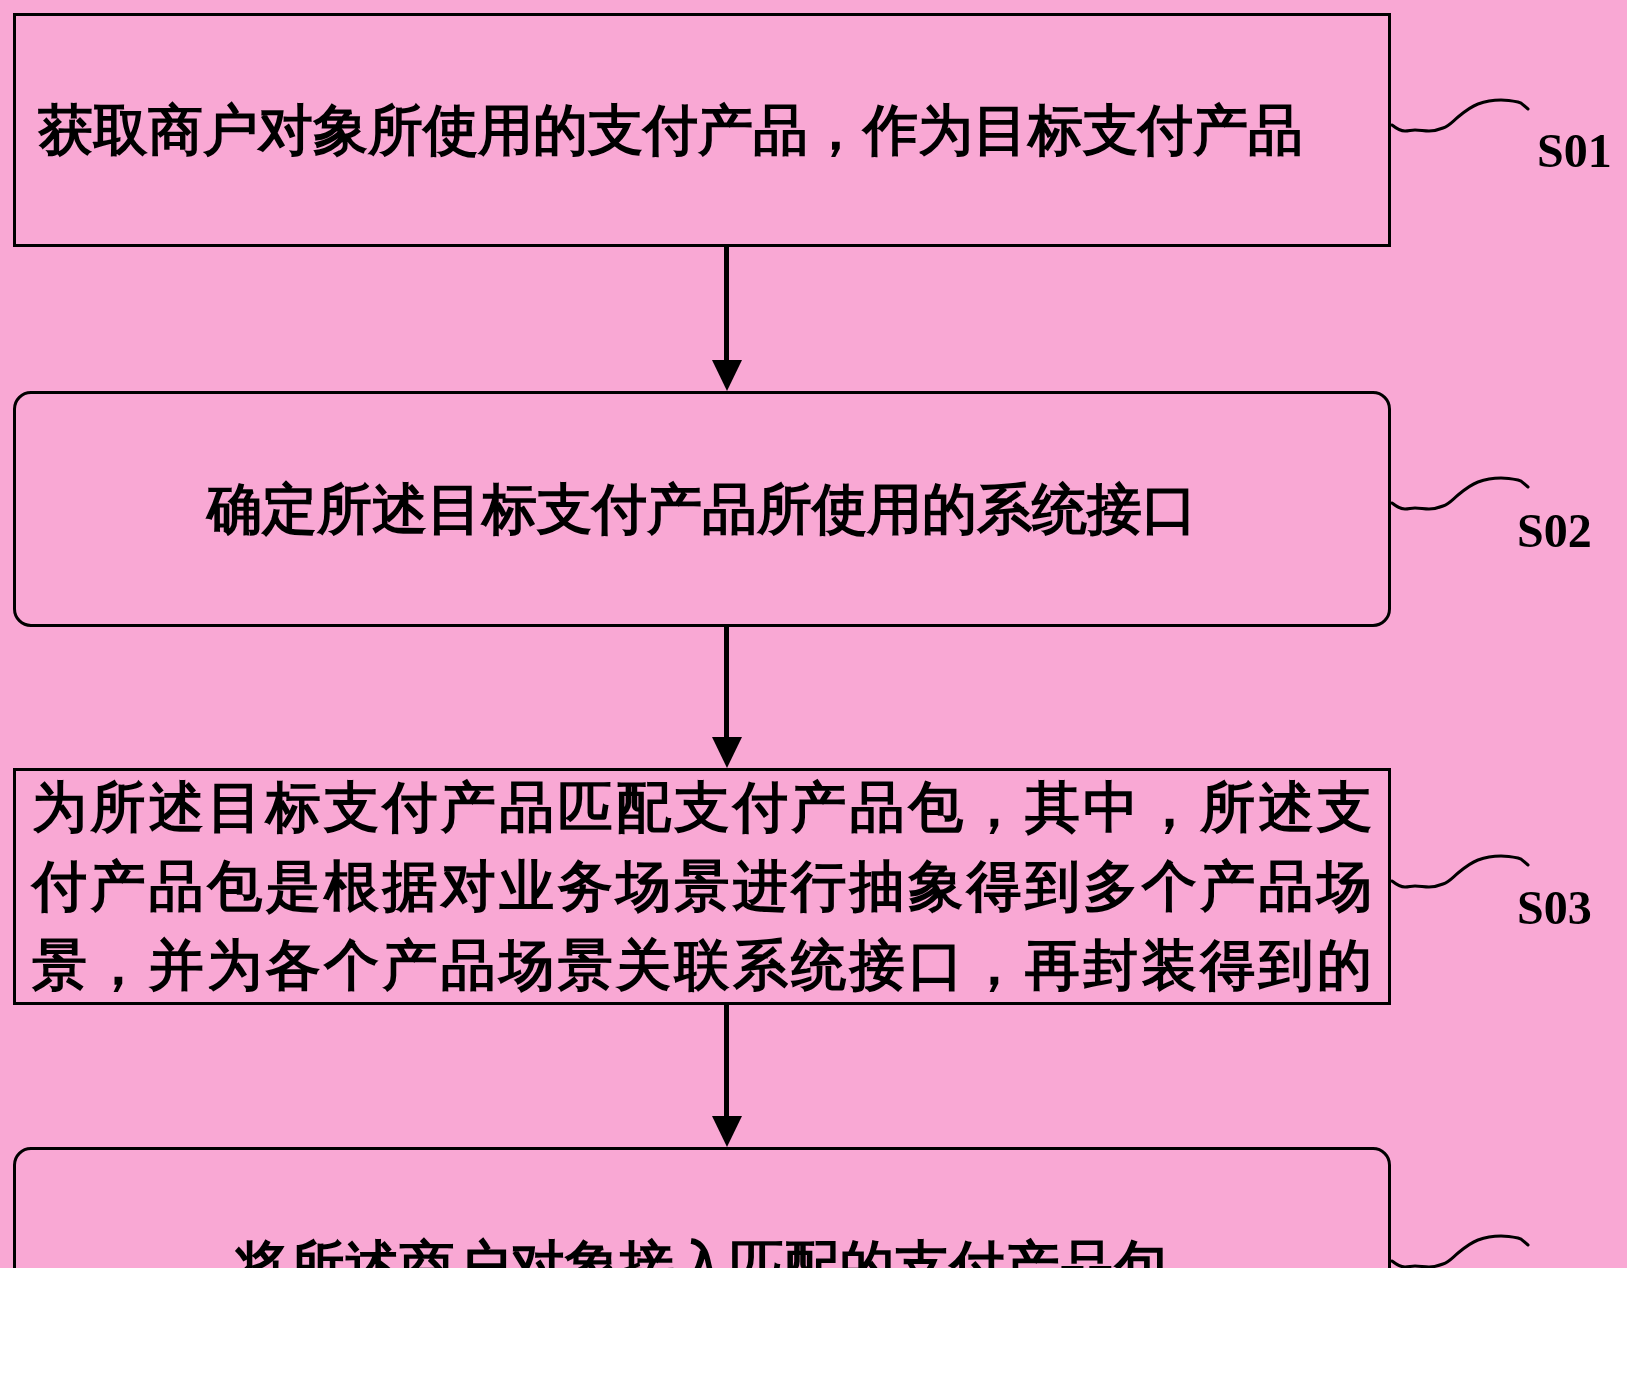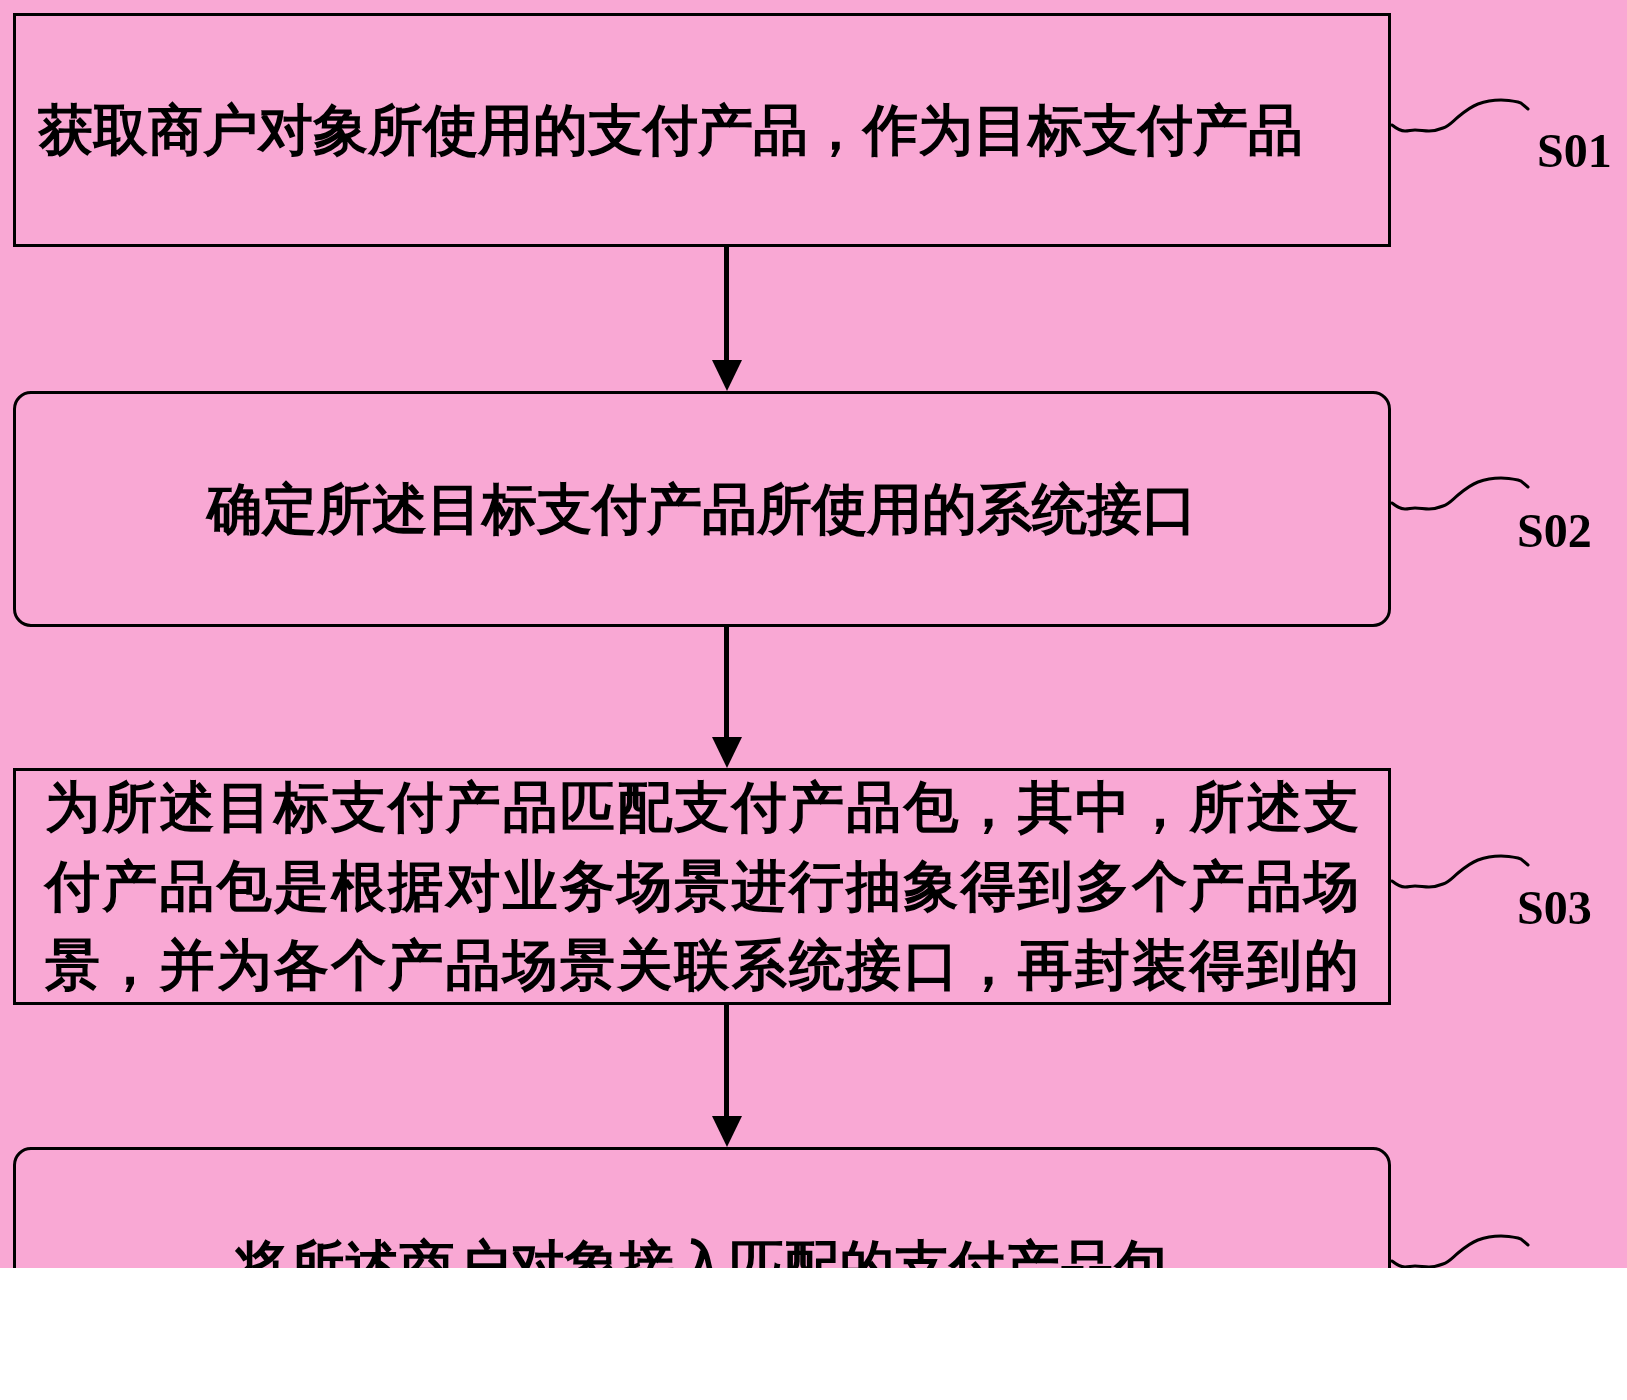--- a/index.html
+++ b/index.html
@@ -25,21 +25,21 @@
     box-sizing: border-box;
     display: flex;
     flex-direction: column;
     justify-content: center;
     font-size: 55px;
     line-height: 79px;
     letter-spacing: 0px;
   }
   .step-box.single-left { align-items: flex-start; padding-left: 22px; padding-right: 10px; }
   .step-box.single-center { align-items: center; padding: 0 10px; border-radius: 18px; }
-  .step-box.multi { padding: 0 29px; }
+  .step-box.multi { padding: 0 16px; }
   .step-box .line {
     width: 100%;
     text-align: justify;
     text-align-last: justify;
     text-justify: inter-character;
     white-space: nowrap;
   }
   .arrow {
     position: absolute;
   }

